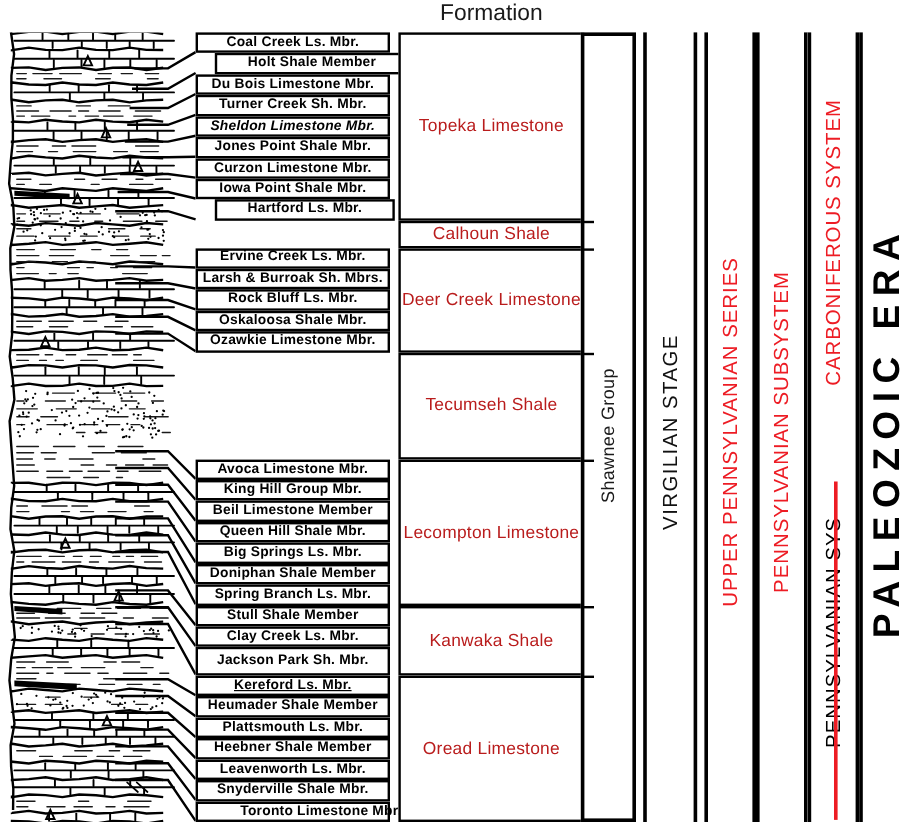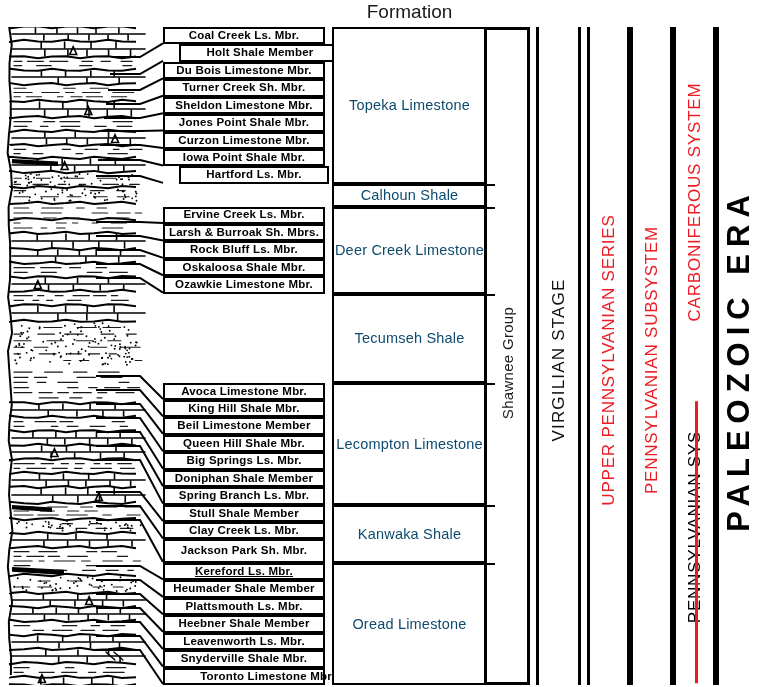--- a/index.html
+++ b/index.html
@@ -25,21 +25,21 @@
 
   
   .member-gap{border:0;background:transparent;}
 
   
   .form-col{position:absolute;left:332px;top:27px;width:155px;}
   .form-box{position:relative;box-sizing:border-box;
       border:2px solid #000;border-bottom-width:0;background:#fff;
       display:flex;align-items:center;justify-content:center;}
   .form-box:last-child{border-bottom-width:2px;}
-  .form-box span{font-size:14.5px;font-weight:400;color:#0c4a6e;
+  .form-box span{font-size:14.5px;font-weight:400;color:#b91c1c;
       white-space:nowrap;letter-spacing:.2px;}
 
   
   .vcol{position:absolute;top:27px;box-sizing:border-box;
         border-left:3px solid #000;border-right:3px solid #000;
         height:658px;background:#fff;}
   .vcol .vtext{position:absolute;left:50%;
         transform-origin:center center;white-space:nowrap;}
   .vtext-inner{display:block;transform:rotate(-90deg);}
 
@@ -888,21 +888,21 @@
       </div>
       <div class="member-box" style="position: absolute; left: 0px; top: 17.4305px; width: 162px; height: 17.4305px; box-sizing: border-box; border-bottom-width: 2px; margin-left: 16px;">
         <span>Holt Shale Member</span>
       </div>
       <div class="member-box" style="position: absolute; left: 0px; top: 34.8609px; width: 162px; height: 17.4305px; box-sizing: border-box; border-bottom-width: 2px;">
         <span>Du Bois Limestone Mbr.</span>
       </div>
       <div class="member-box" style="position: absolute; left: 0px; top: 52.2914px; width: 162px; height: 17.4305px; box-sizing: border-box; border-bottom-width: 2px;">
         <span>Turner Creek Sh. Mbr.</span>
       </div>
-      <div class="member-box" style="position: absolute; left: 0px; top: 69.7219px; width: 162px; height: 17.4305px; box-sizing: border-box; border-bottom-width: 2px;">
+      <div class="member-box" style="position: absolute; left: 0px; top: 69.7219px; width: 162px; height: 17.4305px; box-sizing: border-box; border-bottom-width: 2px; font-style: italic;">
         <span>Sheldon Limestone Mbr.</span>
       </div>
       <div class="member-box" style="position: absolute; left: 0px; top: 87.1523px; width: 162px; height: 17.4305px; box-sizing: border-box; border-bottom-width: 2px;">
         <span>Jones Point Shale Mbr.</span>
       </div>
       <div class="member-box" style="position: absolute; left: 0px; top: 104.583px; width: 162px; height: 17.4305px; box-sizing: border-box; border-bottom-width: 2px;">
         <span>Curzon Limestone Mbr.</span>
       </div>
       <div class="member-box" style="position: absolute; left: 0px; top: 122.013px; width: 162px; height: 17.4305px; box-sizing: border-box; border-bottom-width: 2px;">
         <span>Iowa Point Shale Mbr.</span>
@@ -924,21 +924,21 @@
         <span>Oskaloosa Shale Mbr.</span>
       </div>
       <div class="member-box" style="position: absolute; left: 0px; top: 249.256px; width: 162px; height: 17.4305px; box-sizing: border-box; border-bottom-width: 2px;">
         <span>Ozawkie Limestone Mbr.</span>
       </div>
       <div class="member-gap" style="position: absolute; left: 0px; top: 266.686px; width: 162px; height: 88.8954px; box-sizing: border-box;"></div>
       <div class="member-box" style="position: absolute; left: 0px; top: 355.581px; width: 162px; height: 17.4305px; box-sizing: border-box; border-bottom-width: 2px;">
         <span>Avoca Limestone Mbr.</span>
       </div>
       <div class="member-box" style="position: absolute; left: 0px; top: 373.012px; width: 162px; height: 17.4305px; box-sizing: border-box; border-bottom-width: 2px;">
-        <span>King Hill Shale Mbr.</span>
+        <span>King Hill Group Mbr.</span>
       </div>
       <div class="member-box" style="position: absolute; left: 0px; top: 390.442px; width: 162px; height: 17.4305px; box-sizing: border-box; border-bottom-width: 2px;">
         <span>Beil Limestone Member</span>
       </div>
       <div class="member-box" style="position: absolute; left: 0px; top: 407.873px; width: 162px; height: 17.4305px; box-sizing: border-box; border-bottom-width: 2px;">
         <span>Queen Hill Shale Mbr.</span>
       </div>
       <div class="member-box" style="position: absolute; left: 0px; top: 425.303px; width: 162px; height: 17.4305px; box-sizing: border-box; border-bottom-width: 2px;">
         <span>Big Springs Ls. Mbr.</span>
       </div>

